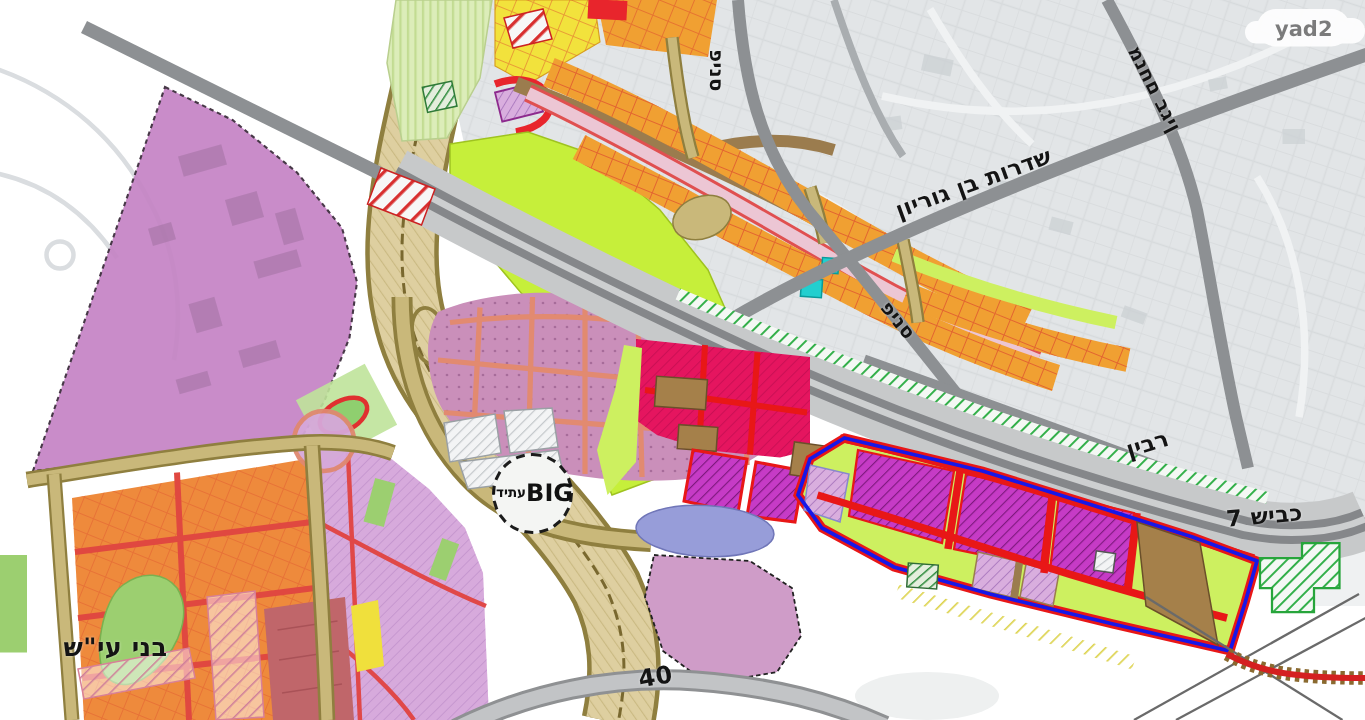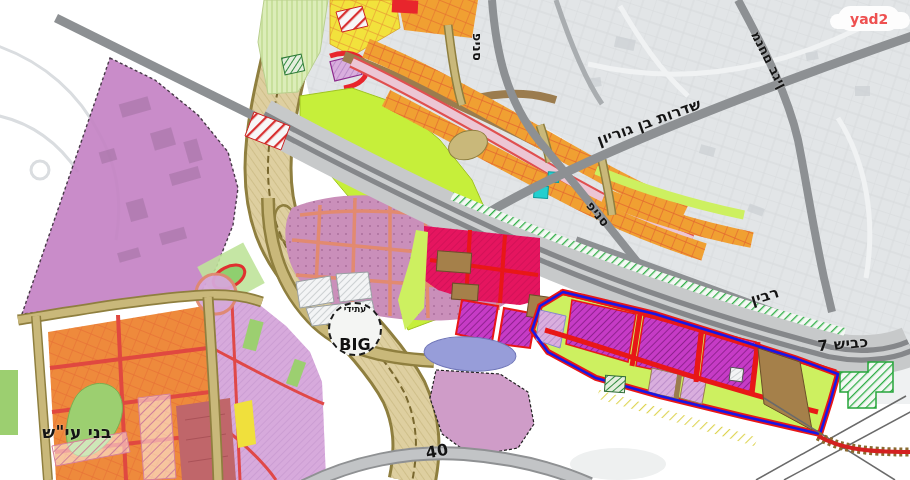--- a/index.html
+++ b/index.html
@@ -4,26 +4,26 @@
 <style>
   html,body{margin:0;padding:0;background:#fff;}
   .stage{position:relative;width:910px;height:480px;overflow:hidden;background:#ffffff;
          font-family:"DejaVu Sans",sans-serif;}
   .stage svg{position:absolute;left:0;top:0;}
   .lbl{position:absolute;color:#141414;font-weight:bold;white-space:nowrap;
        transform-origin:center;letter-spacing:.3px;text-shadow:0 0 2px rgba(255,255,255,.55);}
   .rev{unicode-bidi:bidi-override;direction:ltr;}
   .rtl{direction:rtl;}
   .big-circle{position:absolute;width:50px;height:50px;border:2px dashed #1b1b1b;border-radius:50%;
-      background:#f4f5f3;display:flex;flex-direction:column;align-items:center;justify-content:space-between;
+      background:#f4f5f3;display:flex;flex-direction:row;align-items:center;justify-content:center;
       line-height:1.15;}
   .big-circle span{font-weight:bold;color:#111;}
   .yad2{position:absolute;background:#ffffff;border-radius:14px;padding:3px 12px;opacity:.92;
       box-shadow:14px 2px 0 -4px #fff,-13px 3px 0 -5px #fff;}
-  .yad2 span{color:#ef4444;font-weight:bold;font-size:14px;}
+  .yad2 span{color:#737373;font-weight:bold;font-size:14px;}
 </style>
 </head>
 <body>
 
 <div class="stage">
 <svg width="910" height="480" viewBox="0 0 910 480">
 <defs>
   <pattern id="city" width="24" height="24" patternUnits="userSpaceOnUse" patternTransform="rotate(18)">
     <rect width="24" height="24" fill="#e2e5e7"></rect>
     <path d="M0 0H24M0 12H24" stroke="#d6dadc" stroke-width="1"></path>

